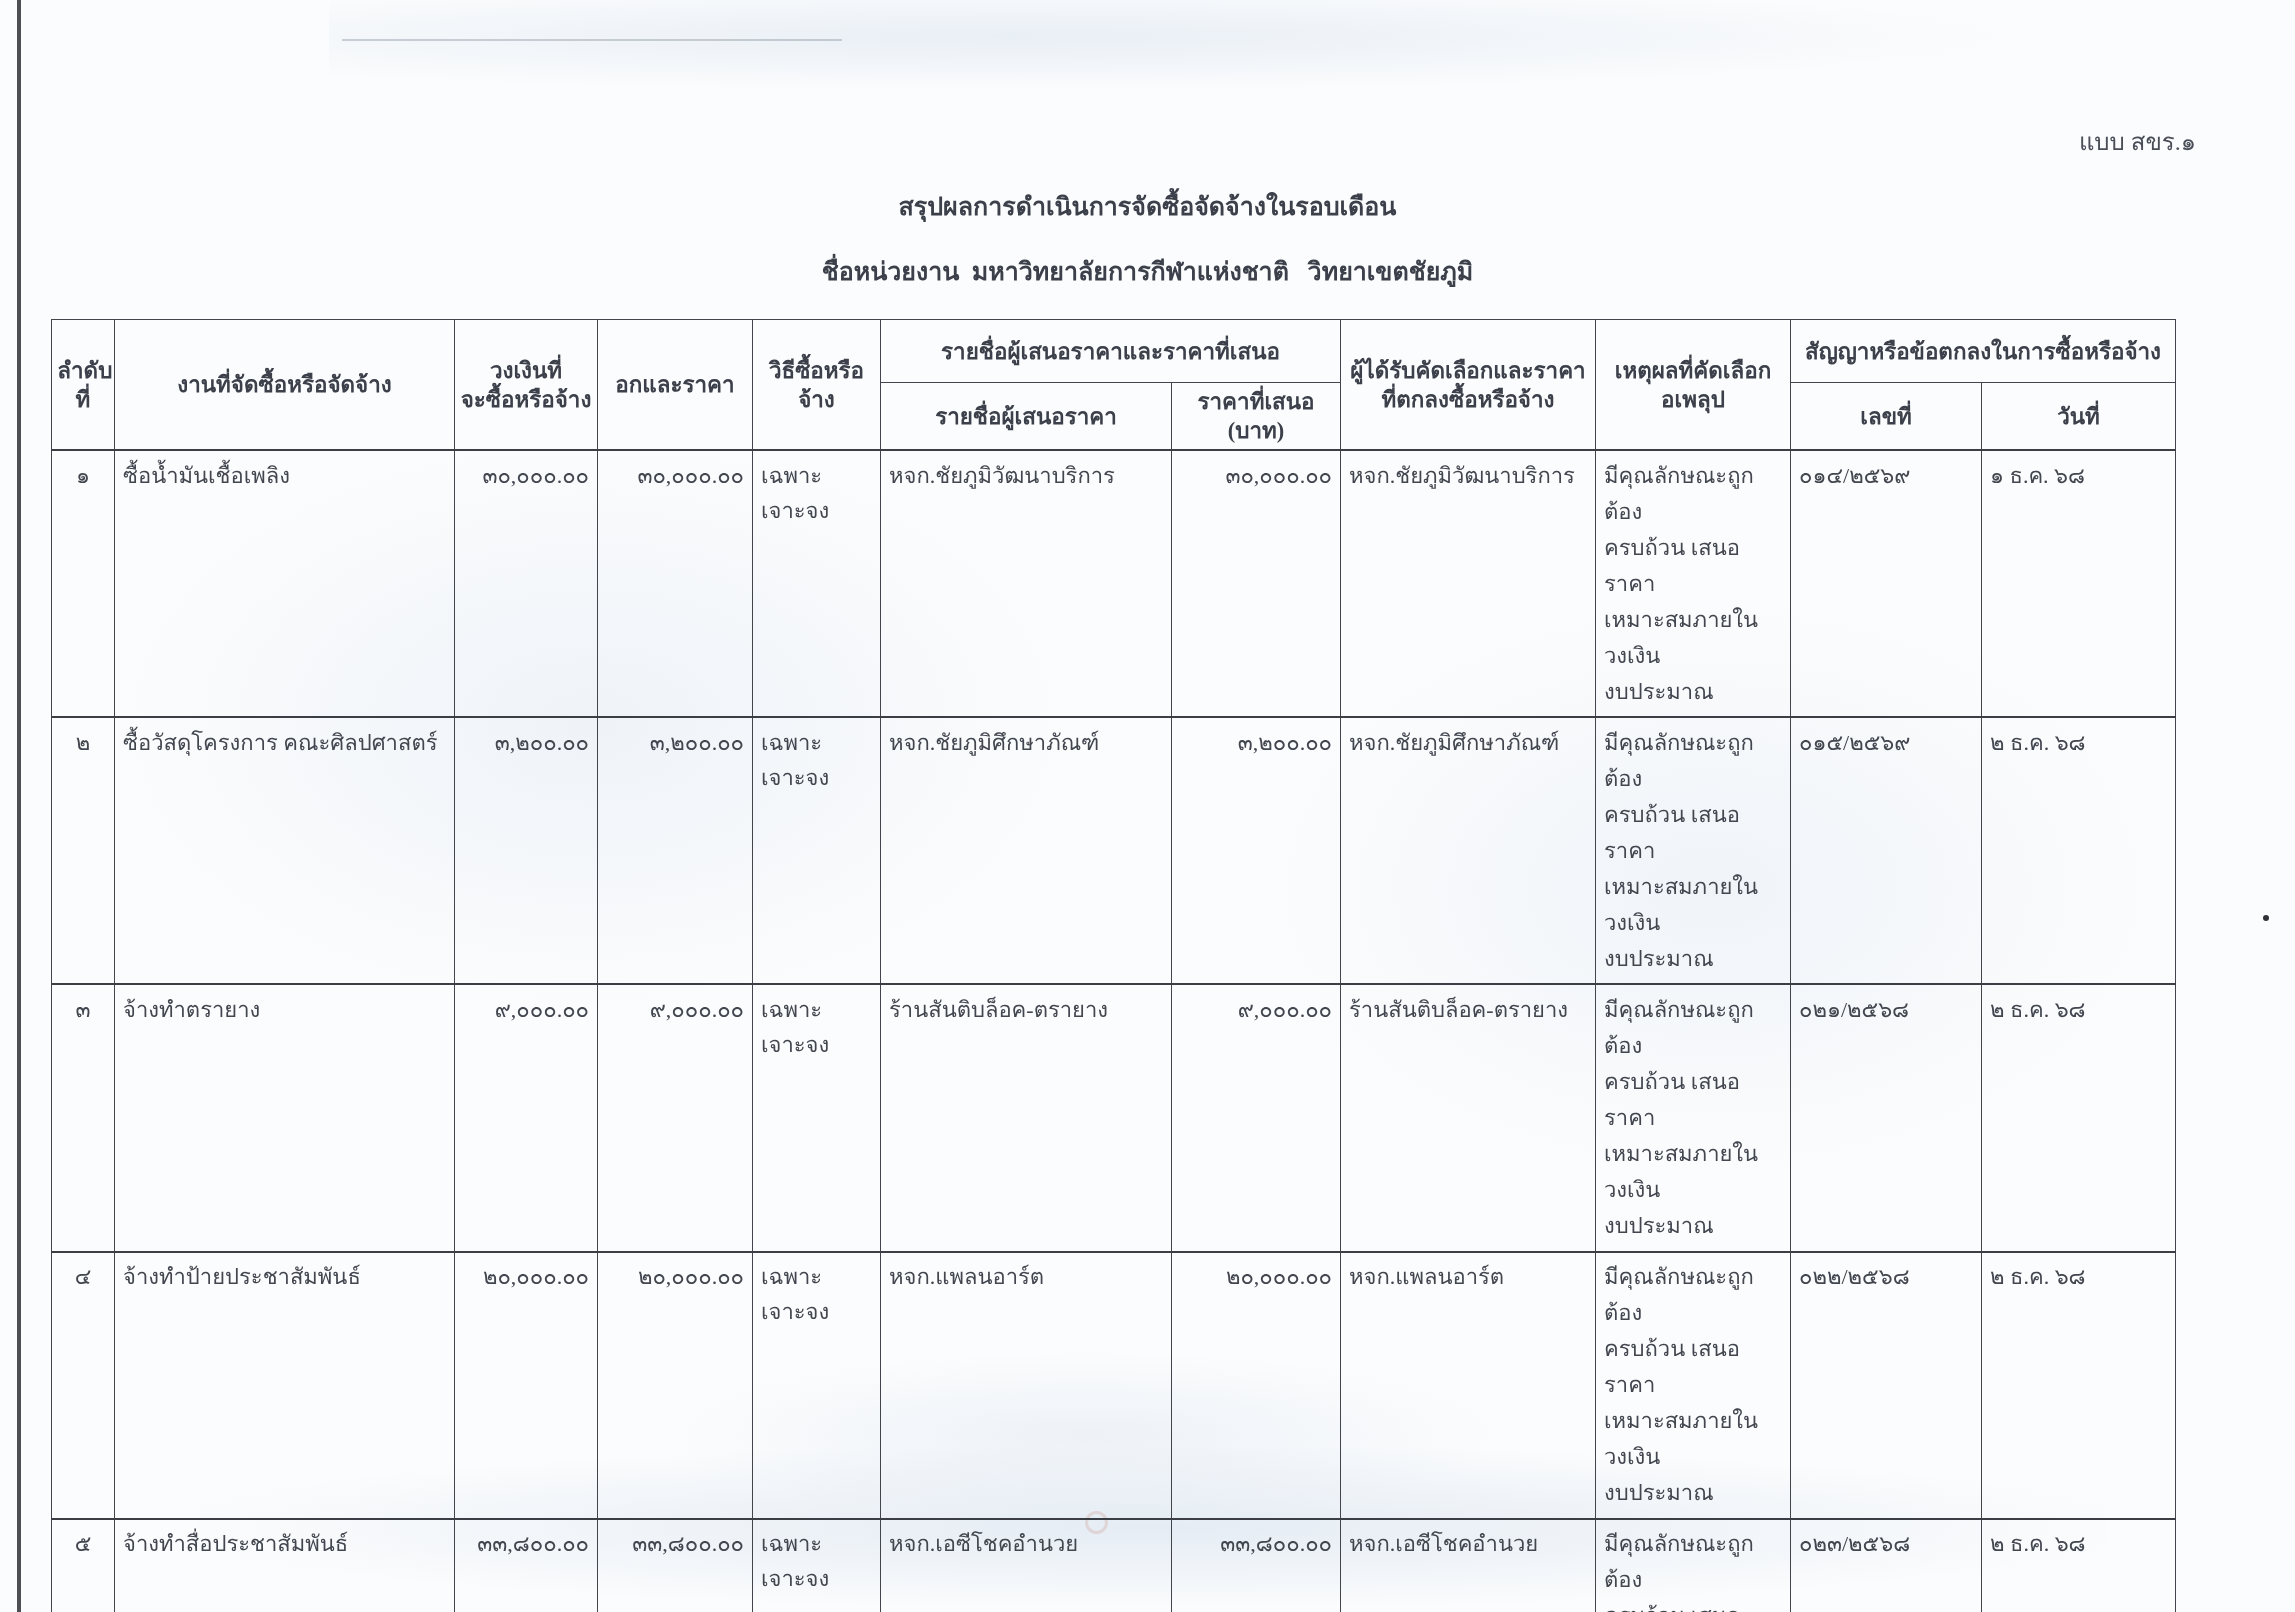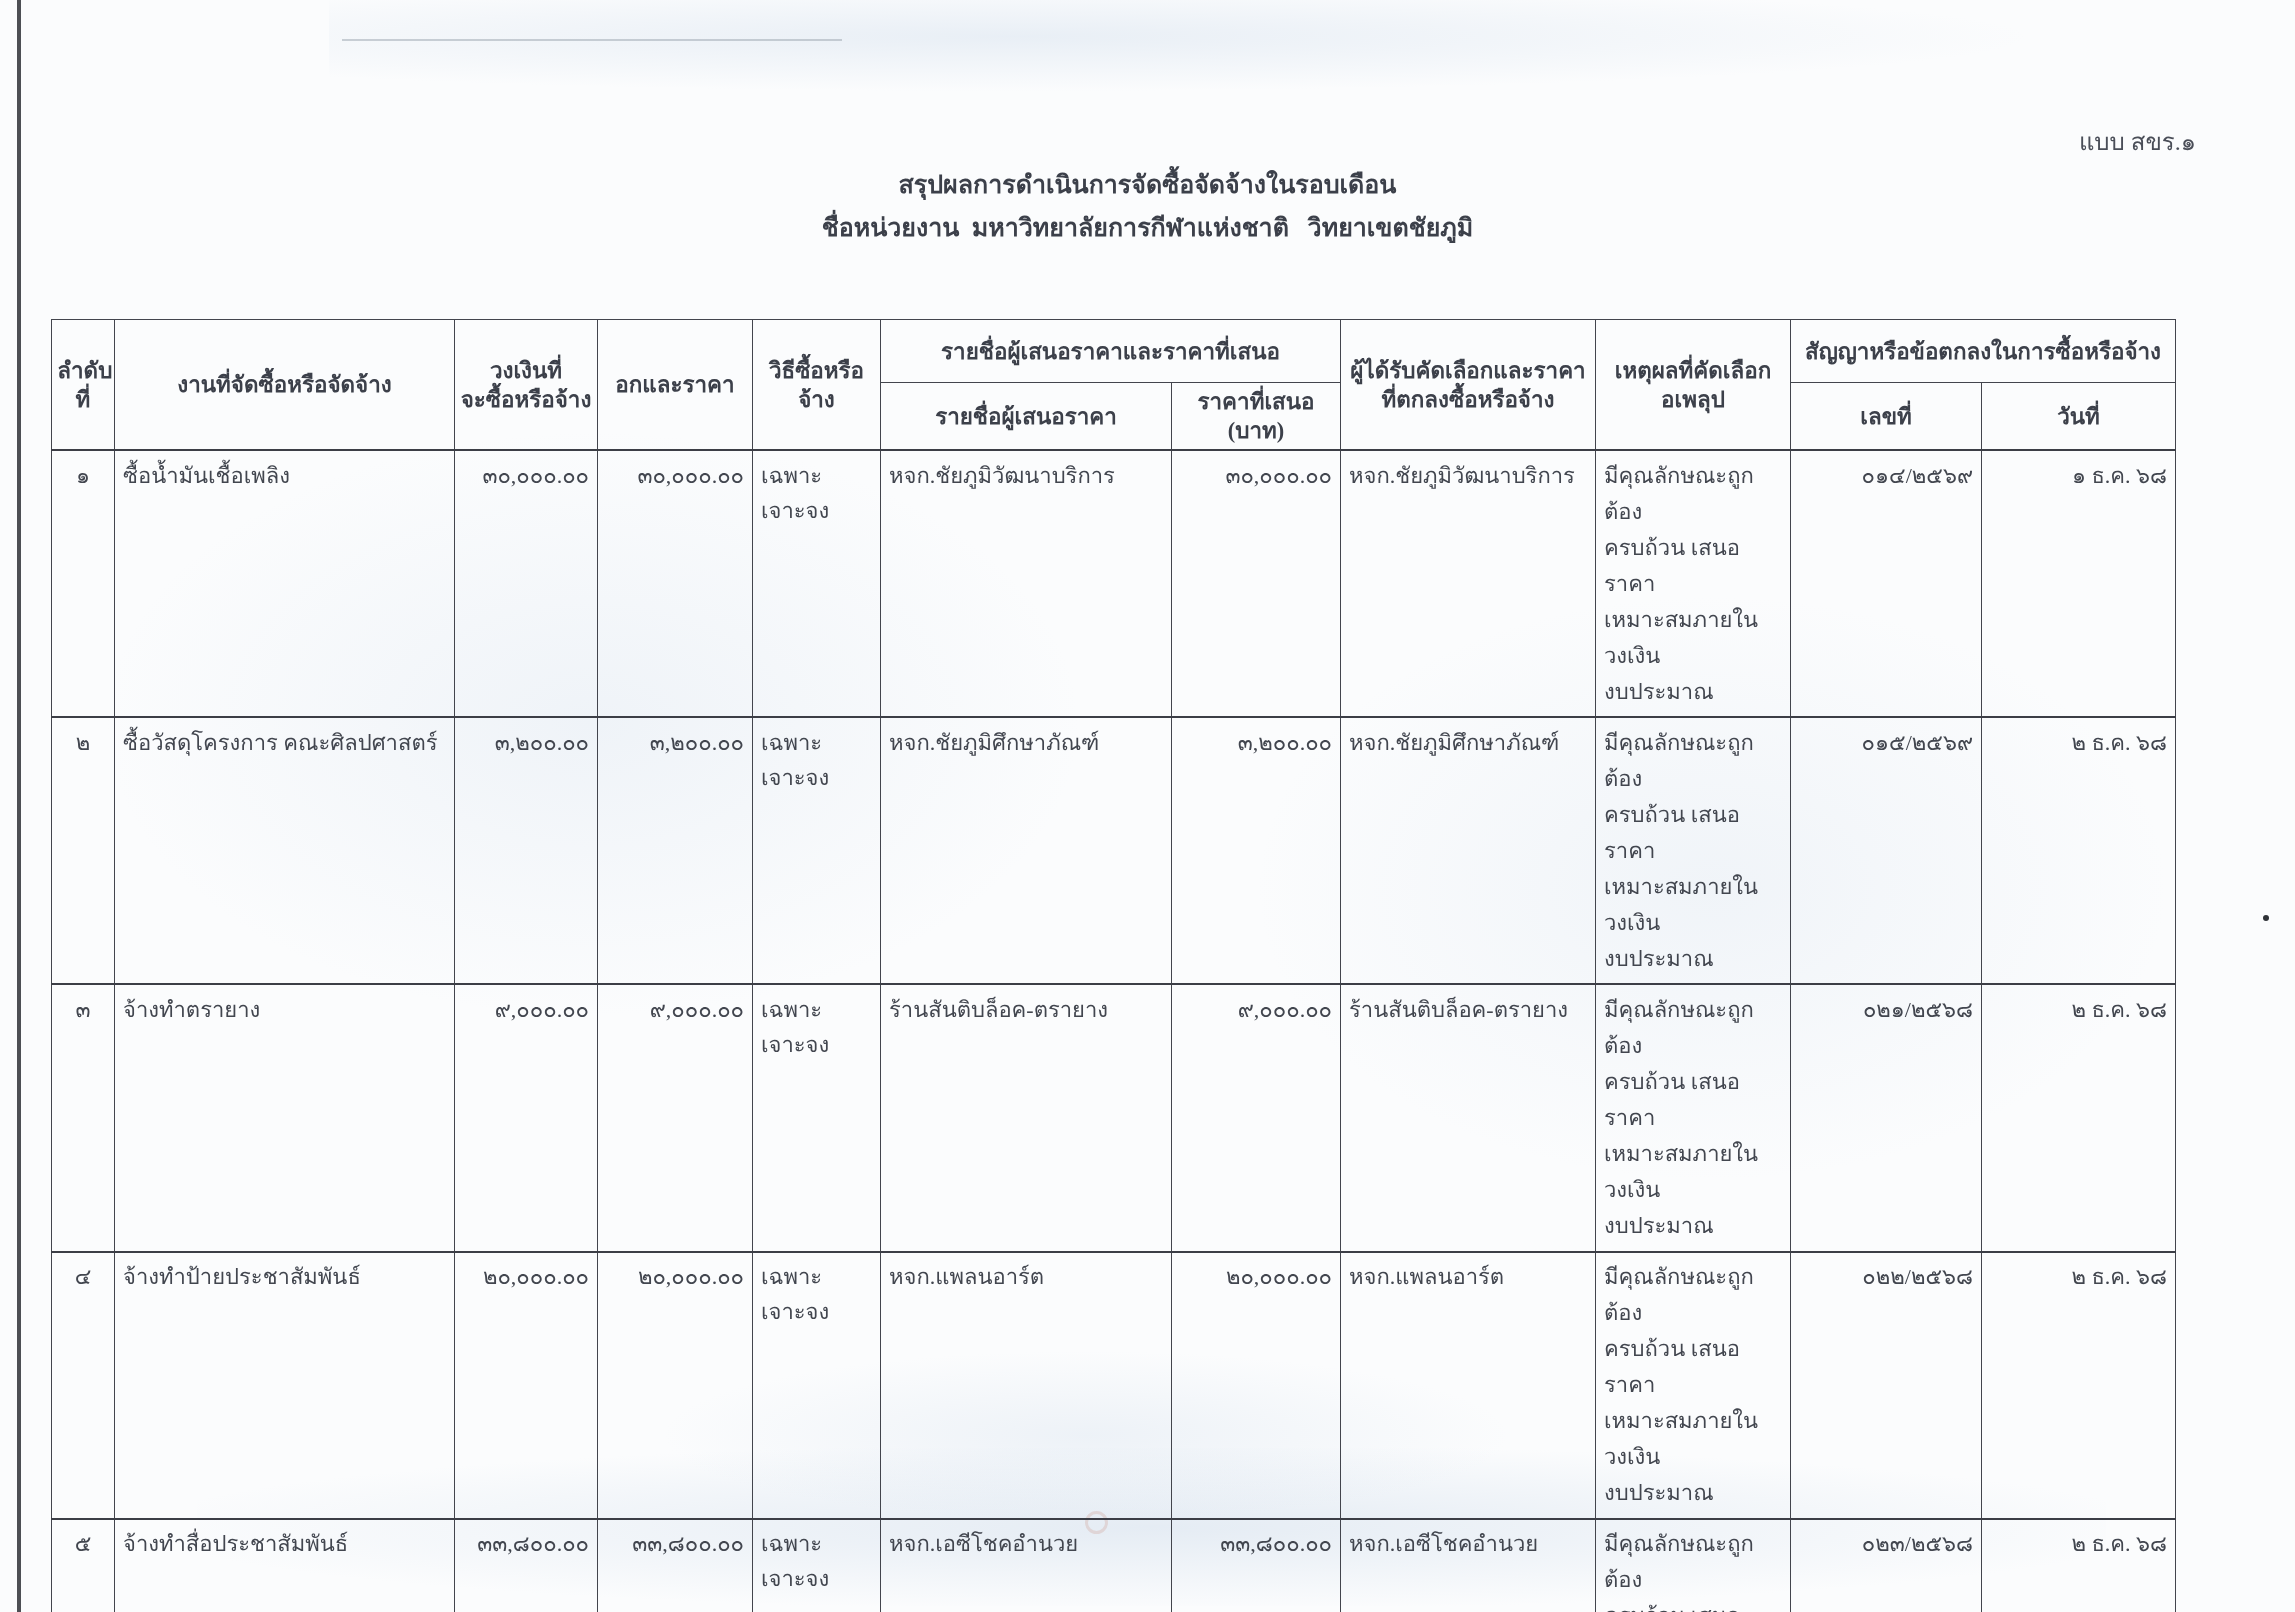--- a/index.html
+++ b/index.html
@@ -16,21 +16,21 @@
   .n3{left:1251px;top:592px;width:922px;height:592px;background:radial-gradient(ellipse at 50% 50%,rgba(196,212,230,.20),rgba(196,212,230,0) 70%);}
   .n4{left:197px;top:1448px;width:1909px;height:158px;background:radial-gradient(ellipse at 50% 50%,rgba(186,205,226,.34),rgba(186,205,226,0) 75%);}
   .n5{left:658px;top:1350px;width:856px;height:171px;background:radial-gradient(ellipse at 50% 50%,rgba(196,212,230,.25),rgba(196,212,230,0) 70%);}
   .scan-edge-left{position:absolute;left:17px;top:0;width:4px;height:1613px;background:#2e3036;opacity:.85;}
   .scan-edge-top{position:absolute;left:342px;top:39px;width:500px;height:2px;background:#9aa3ad;opacity:.5;}
   .ghost-ring{position:absolute;left:1085px;top:1511px;width:17px;height:17px;border:3.3px solid rgba(210,170,160,.35);border-radius:50%;}
   .stray-dot{position:absolute;left:2263px;top:915px;width:6px;height:6px;background:#2f3237;border-radius:50%;}
 
   .form-code{position:absolute;top:122px;right:99px;font-size:24px;color:#4a4e58;}
   .titles{position:absolute;left:0;top:163px;width:2295px;text-align:center;}
-  .title-line{font-size:25px;font-weight:bold;color:#3c404a;line-height:43px;white-space:pre-wrap;}
+  .title-line{font-size:25px;font-weight:bold;color:#3c404a;line-height:43px;white-space:pre-wrap;margin-top:22px;}
 
   table.doc{
     position:absolute;left:51px;top:319px;
     border-collapse:collapse;table-layout:fixed;
     width:2122px;
   }
   table.doc col.c-no{width:63px;}
   table.doc col.c-desc{width:340px;}
   table.doc col.c-budget{width:143px;}
   table.doc col.c-mid{width:155px;}
@@ -57,21 +57,21 @@
     font-size:22.4px;color:#3c404a;font-weight:bold;
     white-space:pre-line;padding:4px 5.3px;line-height:29px;
   }
   table.doc tbody tr{border-top:2.6px solid #3c3e46;}
   table.doc .r1{height:155px;} table.doc .r2{height:150px;}
   table.doc .r3{height:151px;} table.doc .r4{height:160px;}
   table.doc .r5{height:155px;}
   .cell-no{text-align:center;}
   .cell-num{text-align:right;padding-right:17px;color:#4c515b;}
   .cell-reason{white-space:pre-line;line-height:36px;}
-  .cell-center{text-align:right;color:#4c515b;}
+  .cell-center{text-align:left;color:#4c515b;}
   .h-group{height:63px;}
   .h-sub{height:34px;}
 </style>
 </head>
 <body>
 
 <div class="noise n1"></div>
 <div class="noise n2"></div>
 <div class="noise n3"></div>
 <div class="noise n4"></div>

